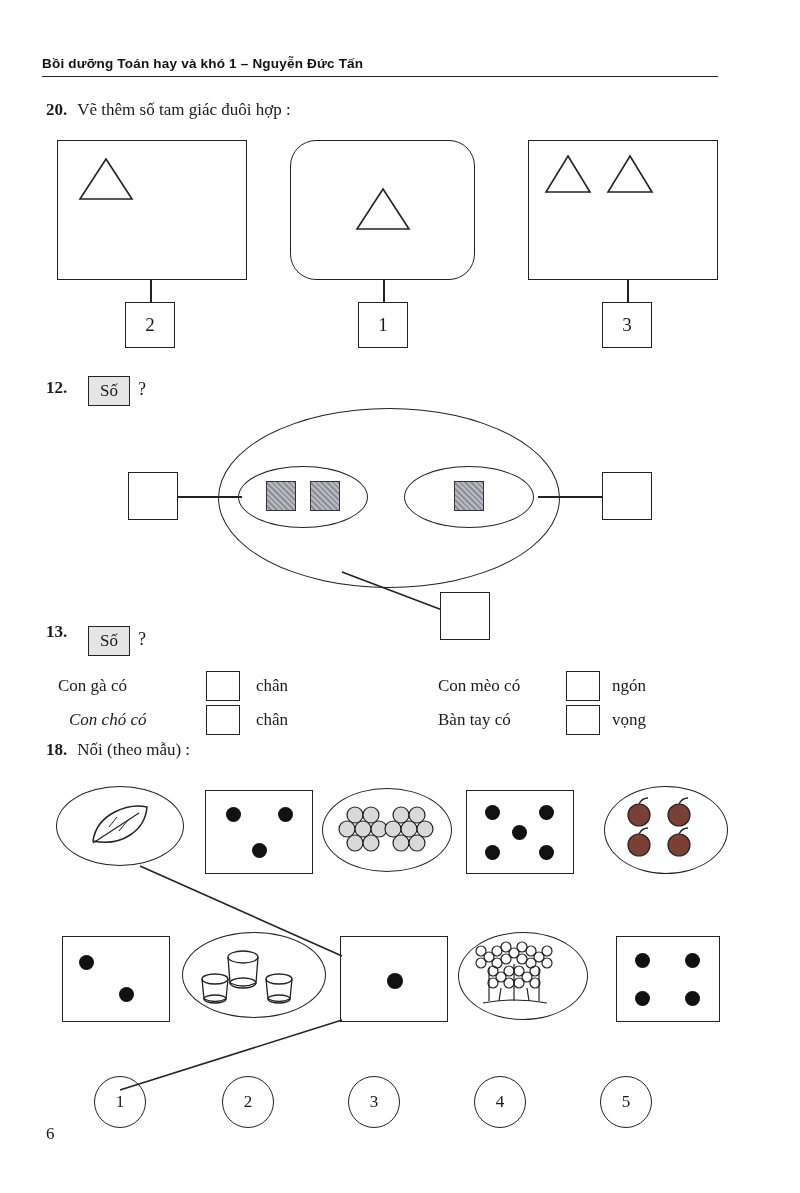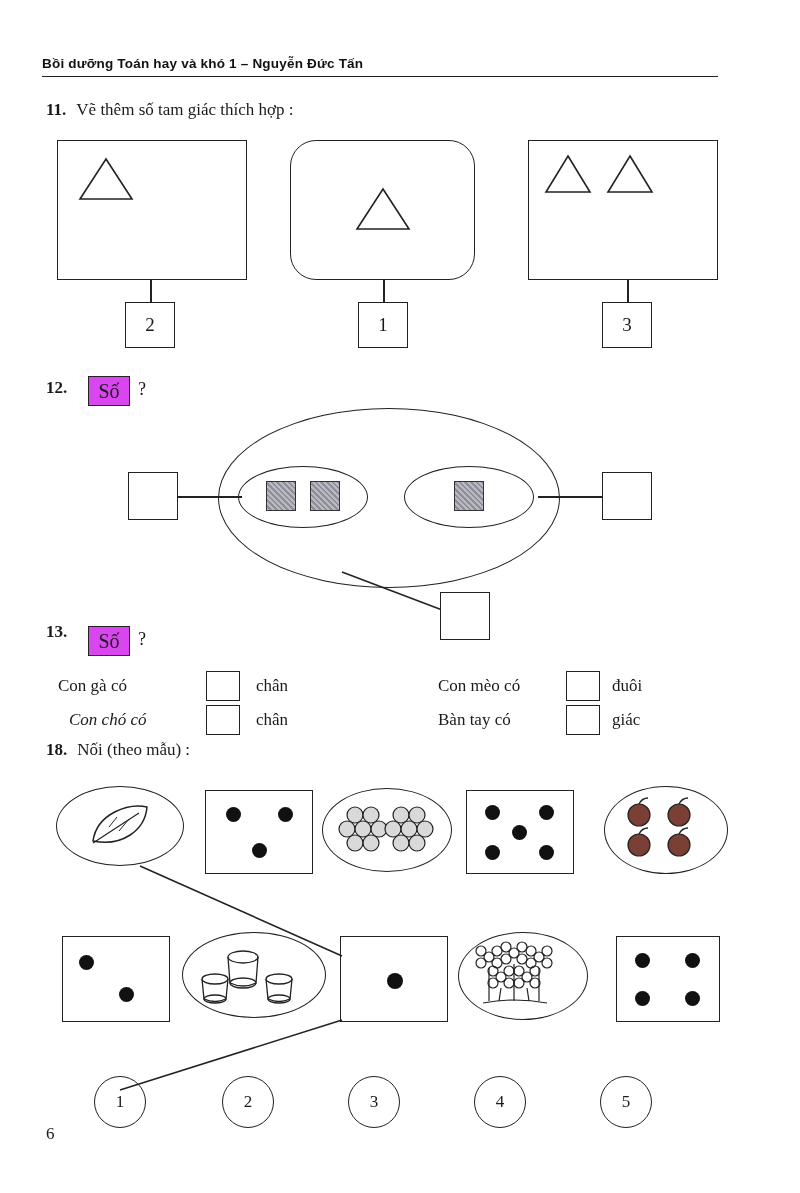--- a/index.html
+++ b/index.html
@@ -46,21 +46,21 @@
     display:flex;align-items:center;justify-content:center;
     font-size:19px;font-family:"Liberation Serif", serif;
   }
   .stem{position:absolute;width:1.6px;background:#222;}
 
   
   .ex12-title{left:46px;top:378px;}
   .so-box{
     position:absolute;border:1.5px solid #222;box-sizing:border-box;
     display:flex;align-items:center;justify-content:center;
-    font-size:20px;background:#d946ef;
+    font-size:17px;background:#e5e5e5;
   }
   .qmark{position:absolute;font-size:18px;}
   .empty-sq{
     position:absolute;border:1.6px solid #222;background:#fff;box-sizing:border-box;
   }
   .oval{
     position:absolute;border:1.6px solid #222;border-radius:50%;background:transparent;
     box-sizing:border-box;
   }
   .line-h{position:absolute;height:1.6px;background:#222;}
@@ -116,22 +116,22 @@
 </style>
 </head>
 <body>
 
 <div class="page">
 
   <div class="header">Bồi dưỡng Toán hay và khó 1 – Nguyễn Đức Tấn</div>
   <div class="header-rule"></div>
 
   <div class="abs ex11-title">
-    <span class="qnum" style="margin-right: 6px;">11.</span>
-    <span class="qtext">Vẽ thêm số tam giác thích hợp :</span>
+    <span class="qnum" style="margin-right: 6px;">20.</span>
+    <span class="qtext">Vẽ thêm số tam giác đuôi hợp :</span>
   </div>
 
   <div class="box-rect" style="left:57px;top:140px;width:190px;height:140px;">
     <svg width="60" height="48" style="position:absolute;left:18px;top:14px;">
       <polygon points="30,4 56,44 4,44" fill="none" stroke="#222" stroke-width="1.6"></polygon>
     </svg>
   </div>
   <div class="stem" style="left:150px;top:280px;height:22px;"></div>
   <div class="ans-box" style="left:125px;top:302px;width:50px;height:46px;">2</div>
 
@@ -185,29 +185,29 @@
   </div>
   <div class="so-box" style="left:88px;top:626px;width:42px;height:30px;">Số</div>
   <div class="qmark" style="left:138px;top:629px;">?</div>
 
   <div class="lbl" style="left:58px;top:676px;">Con gà có</div>
   <div class="sq-blank" style="left:206px;top:671px;width:34px;height:30px;"></div>
   <div class="lbl" style="left:256px;top:676px;">chân</div>
 
   <div class="lbl" style="left:438px;top:676px;">Con mèo có</div>
   <div class="sq-blank" style="left:566px;top:671px;width:34px;height:30px;"></div>
-  <div class="lbl" style="left:612px;top:676px;">đuôi</div>
+  <div class="lbl" style="left:612px;top:676px;">ngón</div>
 
   <div class="lbl" style="left:69px;top:710px;font-style:italic;">Con chó có</div>
   <div class="sq-blank" style="left:206px;top:705px;width:34px;height:30px;"></div>
   <div class="lbl" style="left:256px;top:710px;">chân</div>
 
   <div class="lbl" style="left:438px;top:710px;">Bàn tay có</div>
   <div class="sq-blank" style="left:566px;top:705px;width:34px;height:30px;"></div>
-  <div class="lbl" style="left:612px;top:710px;">giác</div>
+  <div class="lbl" style="left:612px;top:710px;">vọng</div>
 
   <div class="abs ex14-title">
     <span class="qnum" style="margin-right: 6px;">18.</span>
     <span class="qtext">Nối (theo mẫu) :</span>
   </div>
 
   <div class="card-oval" style="left:56px;top:786px;width:128px;height:80px;">
     <svg width="70" height="50" style="position:absolute;left:30px;top:14px;">
       <path d="M6 40 C10 12, 42 2, 60 6 C58 30, 34 46, 6 40 Z" fill="none" stroke="#222" stroke-width="1.5"></path>
       <line x1="6" y1="42" x2="52" y2="12" stroke="#222" stroke-width="1.2"></line>

